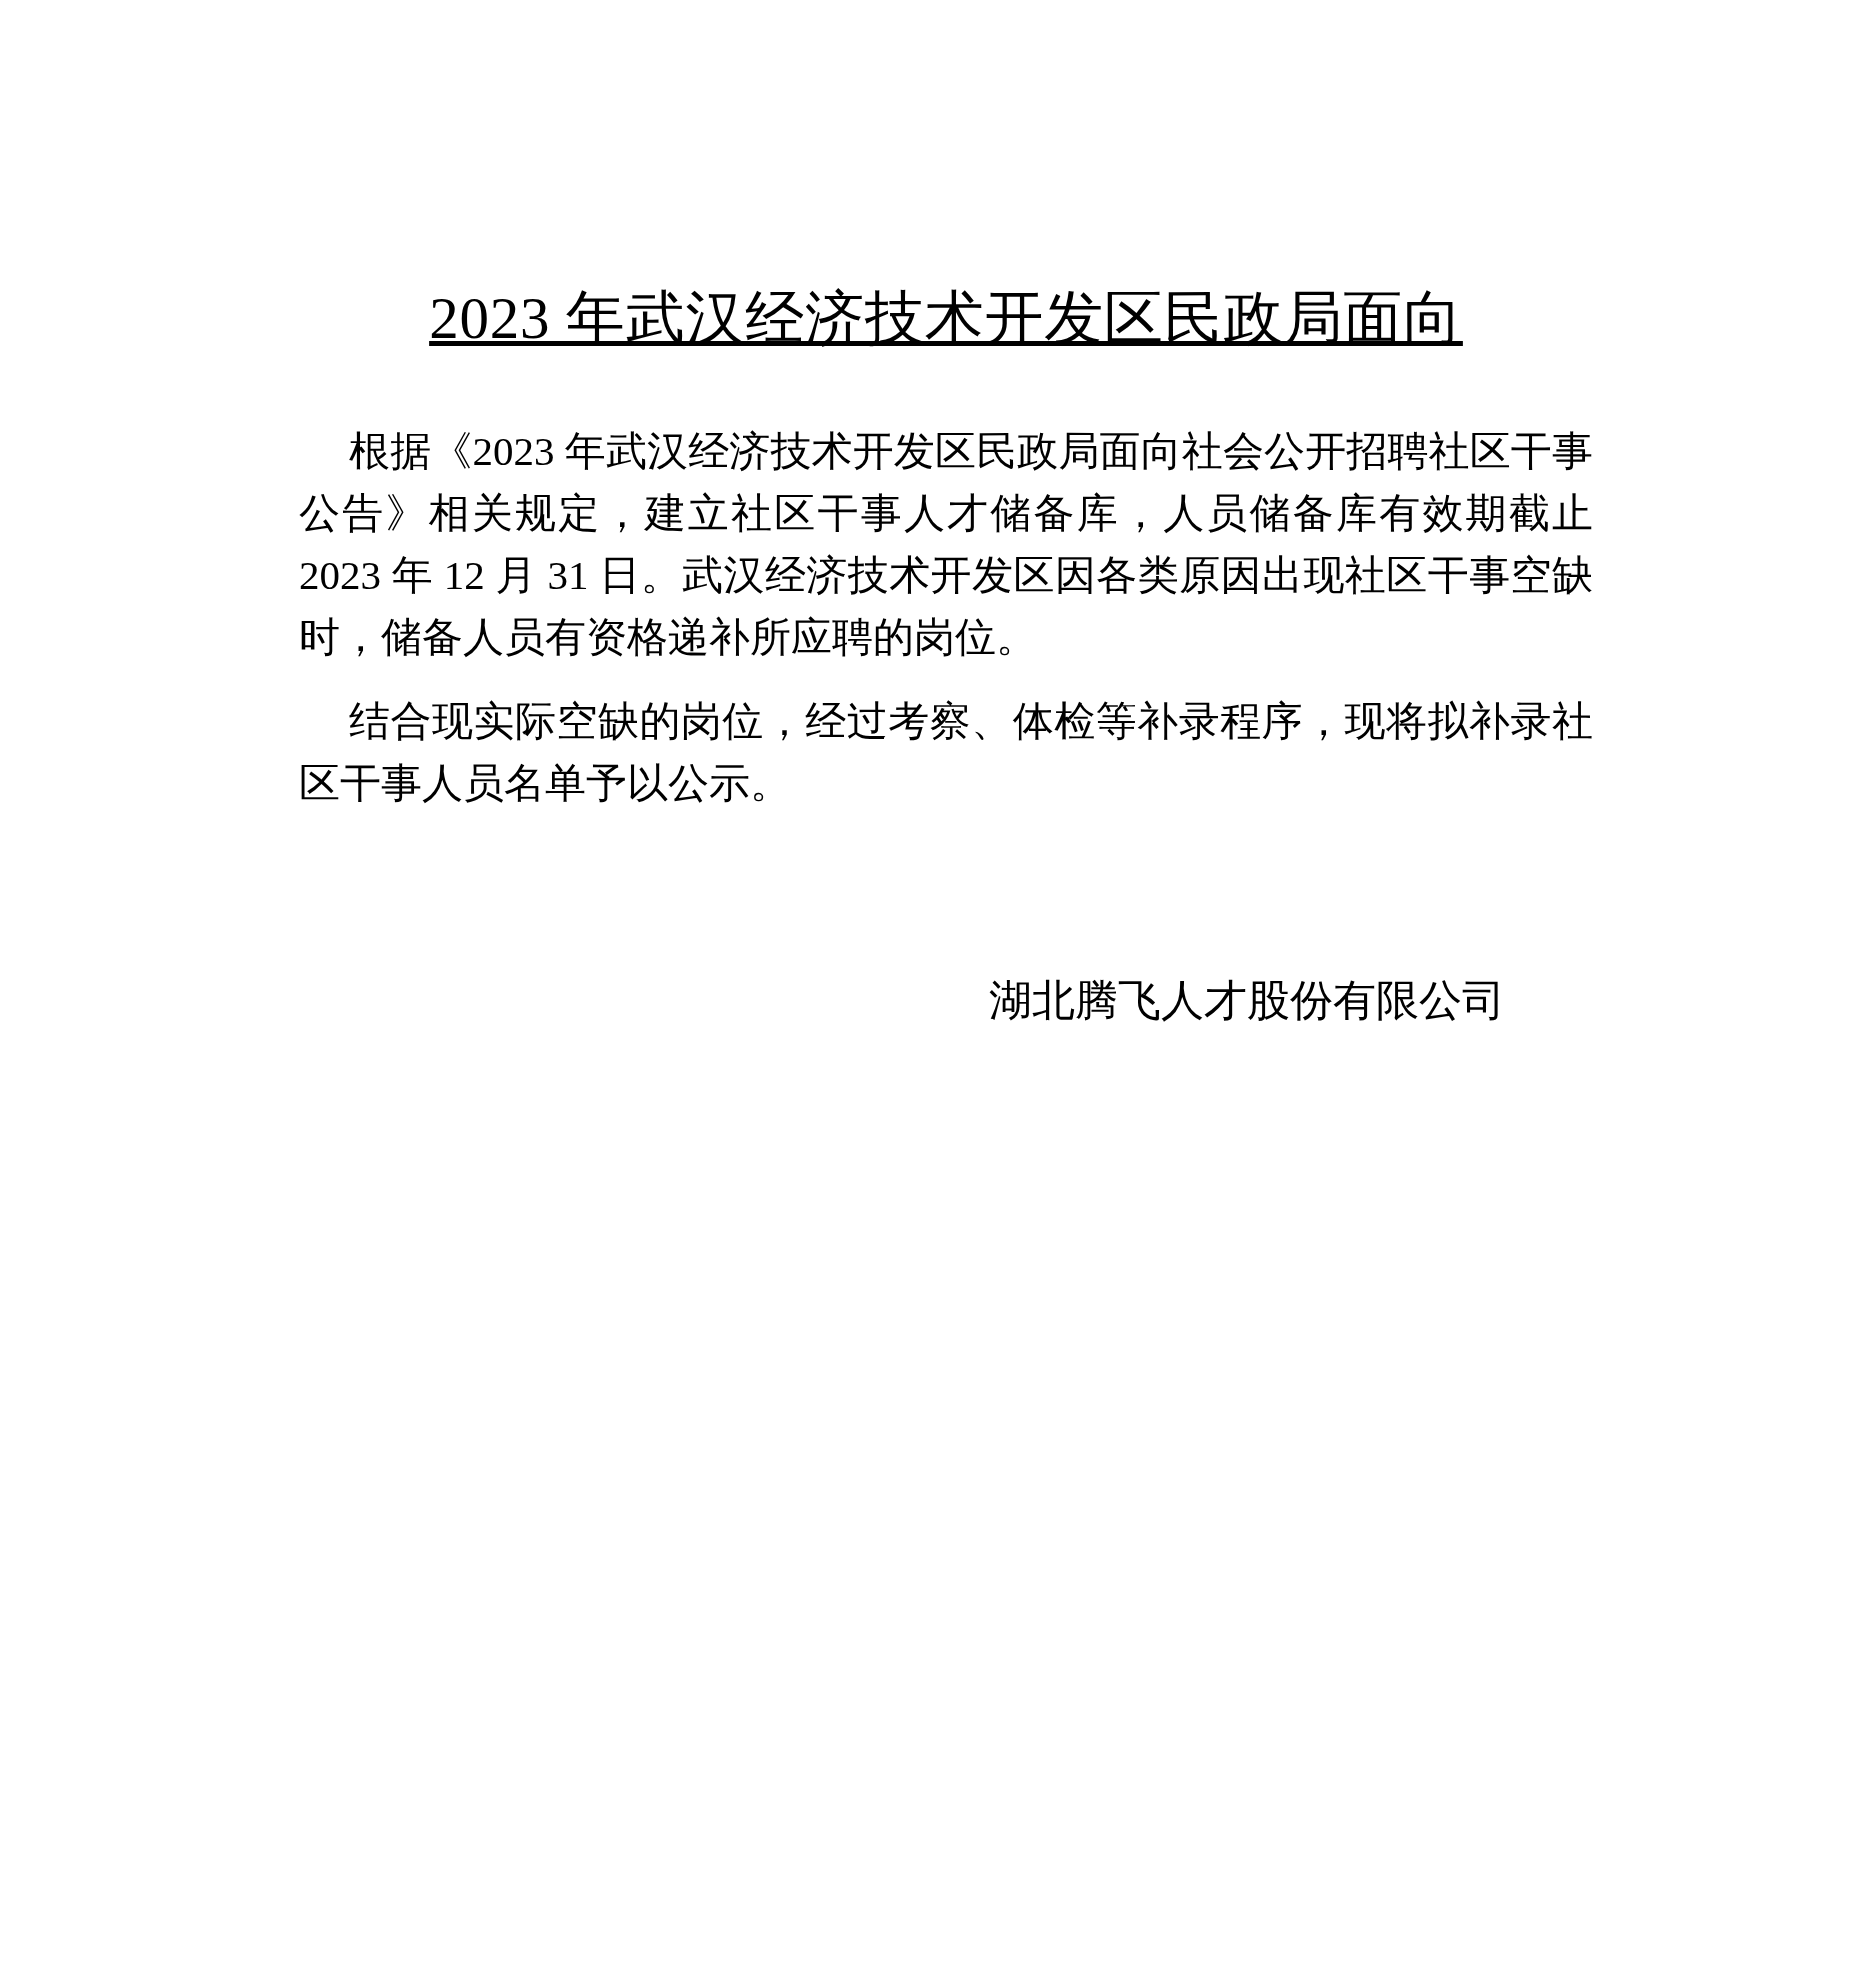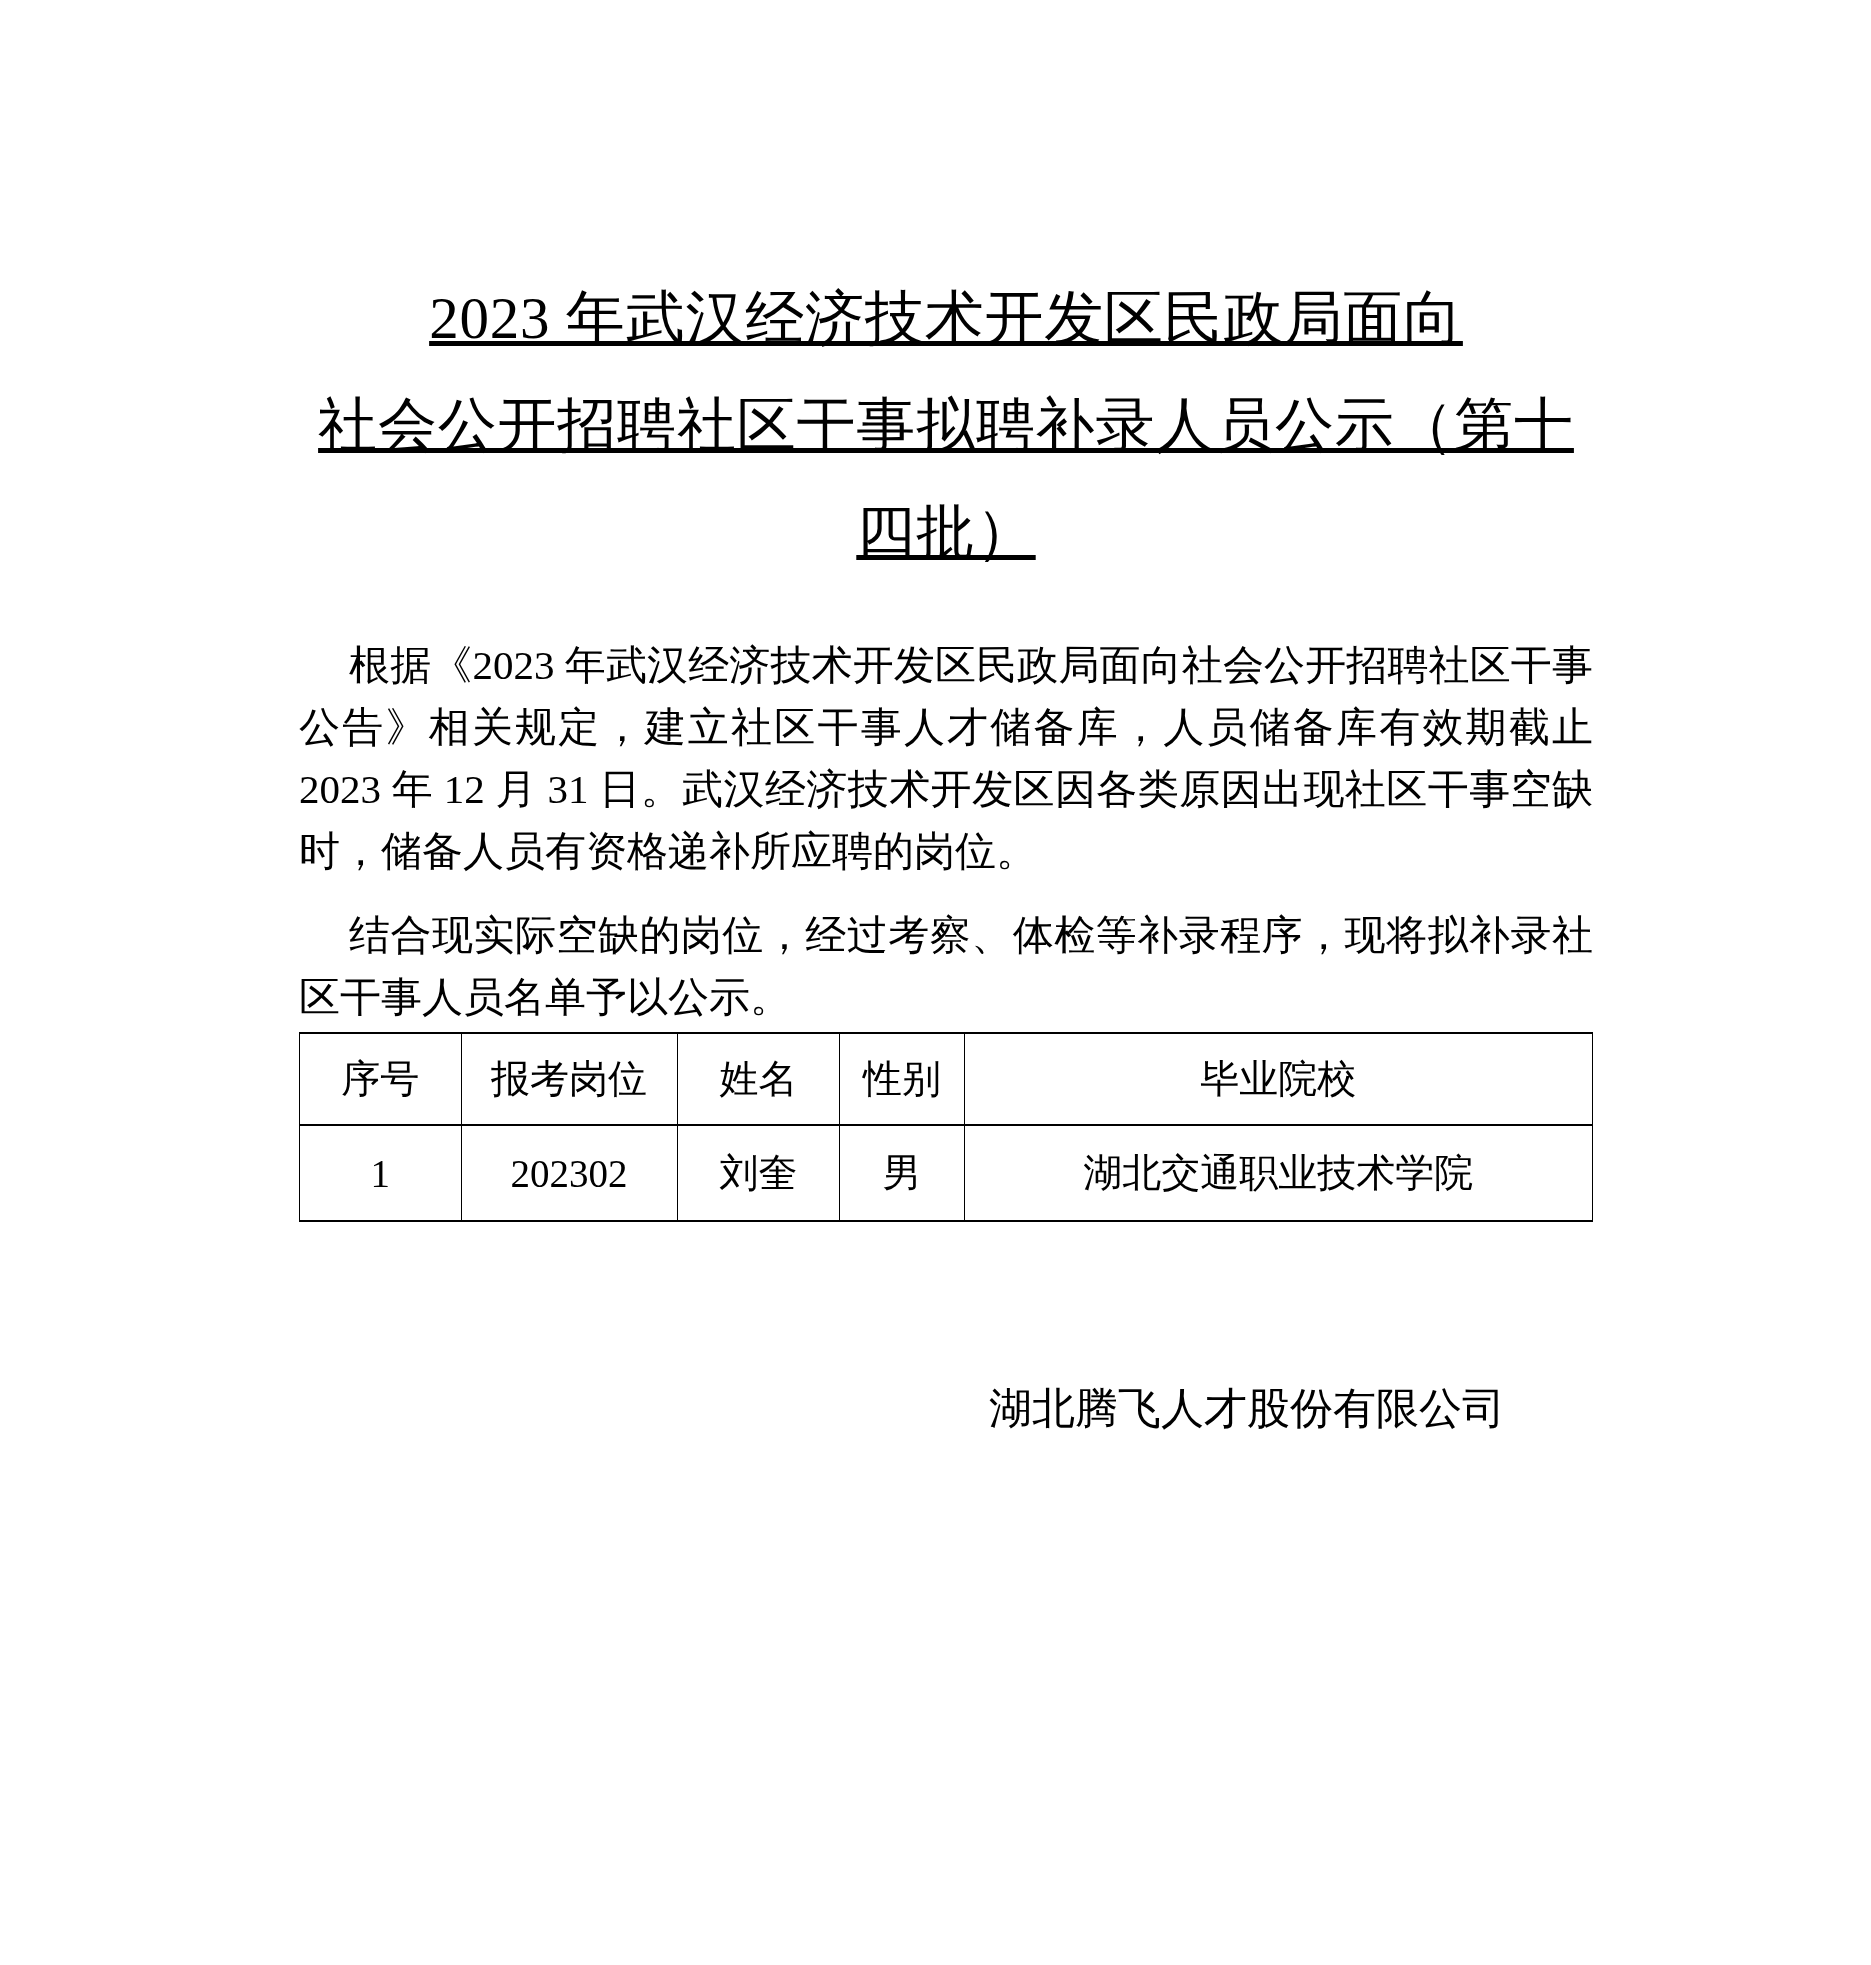--- a/index.html
+++ b/index.html
@@ -66,52 +66,24 @@
     padding-right: 88px;
   }
 </style>
 </head>
 <body>
 
 <div class="page">
 
   <div class="title">
     <div>2023 年武汉经济技术开发区民政局面向</div>
-    <div>社会公开招聘社区干事拟聘补录人员公示（第十四批）</div>
   </div>
 
   <div class="para p1">根据《2023 年武汉经济技术开发区民政局面向社会公开招聘社区干事公告》相关规定，建立社区干事人才储备库，人员储备库有效期截止 2023 年 12 月 31 日。武汉经济技术开发区因各类原因出现社区干事空缺时，储备人员有资格递补所应聘的岗位。</div>
 
   <div class="para p2">结合现实际空缺的岗位，经过考察、体检等补录程序，现将拟补录社区干事人员名单予以公示。</div>
 
-  <table class="roster">
-    <colgroup>
-      <col class="col-xh">
-      <col class="col-bkgw">
-      <col class="col-xm">
-      <col class="col-xb">
-      <col class="col-byyx">
-    </colgroup>
-    <thead>
-      <tr>
-        <th>序号</th>
-        <th>报考岗位</th>
-        <th>姓名</th>
-        <th>性别</th>
-        <th>毕业院校</th>
-      </tr>
-    </thead>
-    <tbody>
-      <tr>
-        <td>1</td>
-        <td>202302</td>
-        <td>刘奎</td>
-        <td>男</td>
-        <td>湖北交通职业技术学院</td>
-      </tr>
-    </tbody>
-  </table>
 
 
   <div class="signature">湖北腾飞人才股份有限公司</div>
 
 </div>
 
 
 </body></html>

